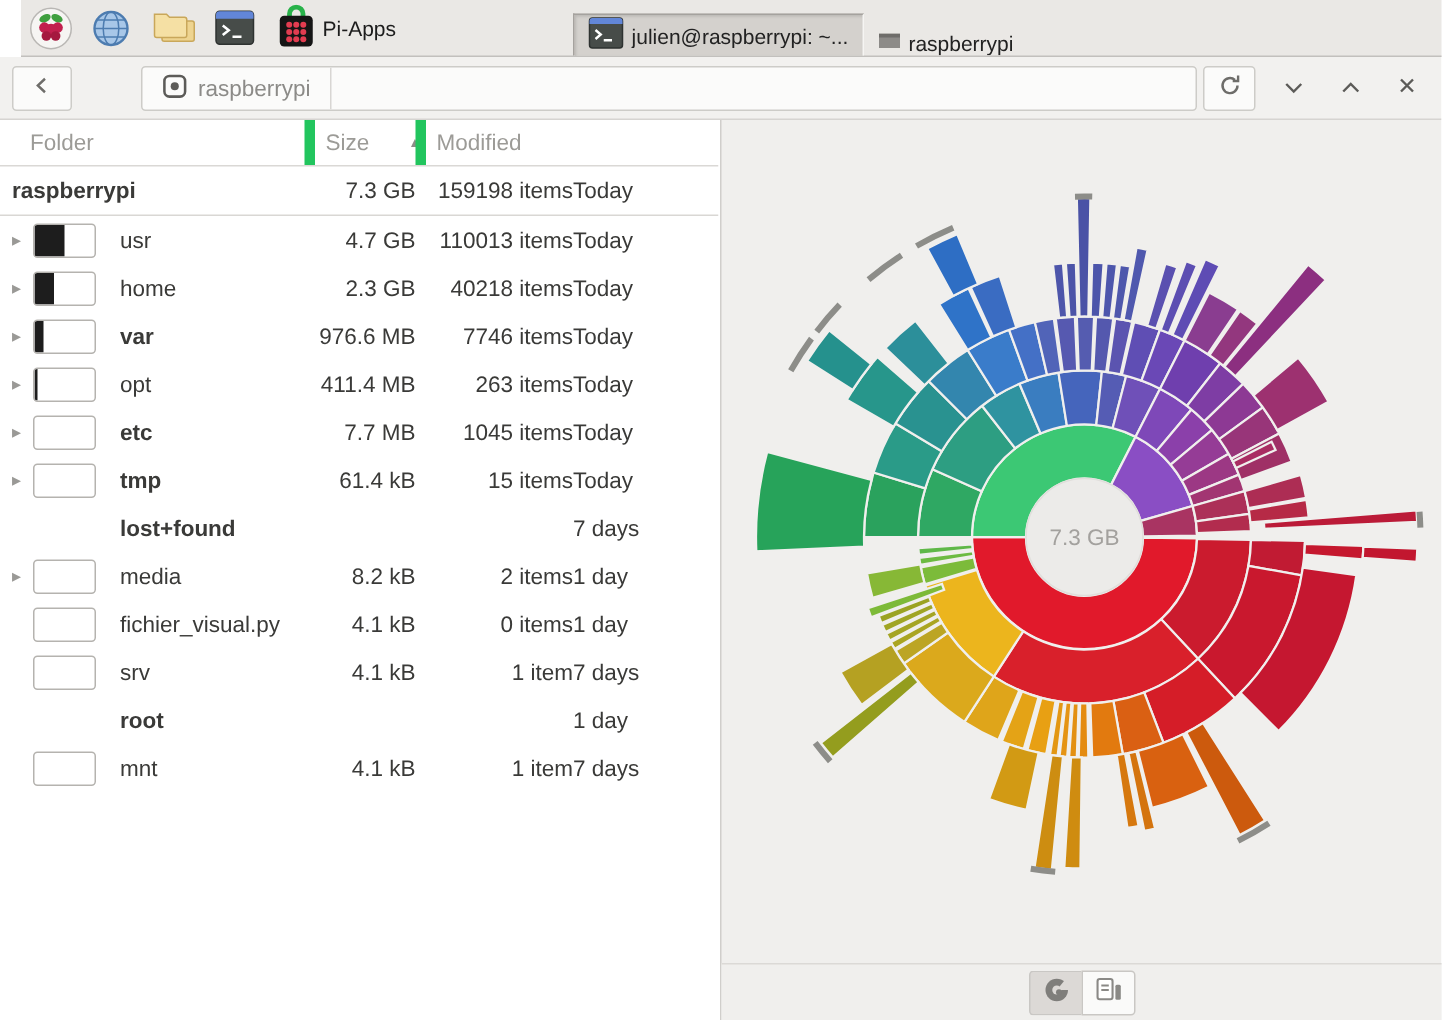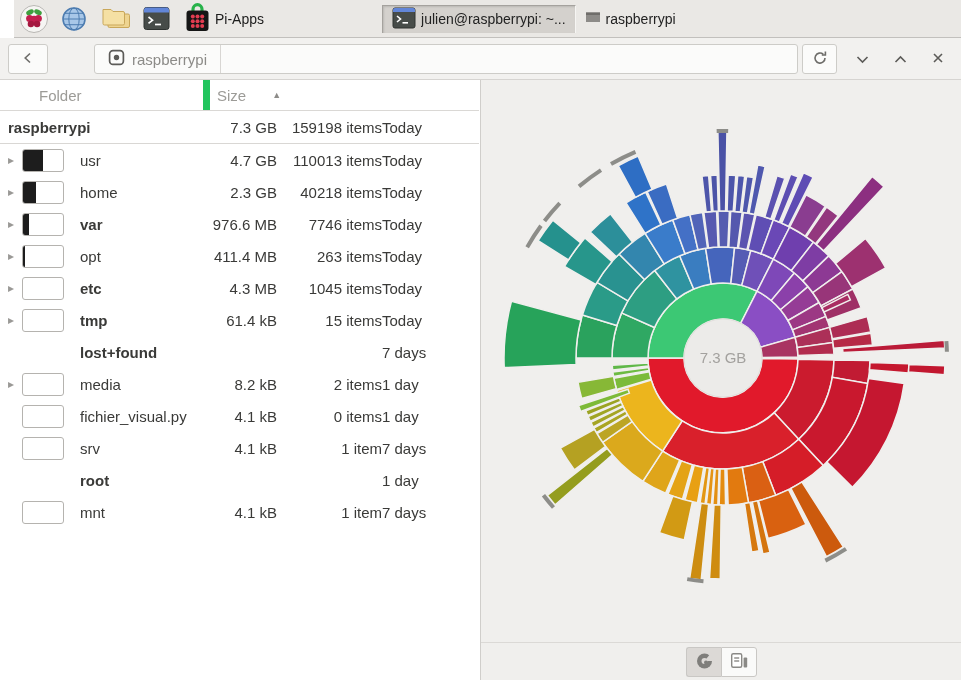--- a/index.html
+++ b/index.html
@@ -5,41 +5,41 @@
   html,body{margin:0;padding:0;}
   body{width:961px;height:680px;font-family:"Liberation Sans",sans-serif;background:#ffffff;overflow:hidden;position:relative;font-size:15px;color:#3a3a38;}
   #stage{position:absolute;inset:0;width:961px;height:680px;}
 
   
   #taskbar{position:absolute;left:14px;top:0;width:961px;height:37px;background:#eae8e5;border-bottom:1px solid #c2c0bd;display:flex;align-items:center;}
   .launcher{display:flex;align-items:center;justify-content:center;height:37px;padding:0 5px;cursor:default;}
   .launcher svg{display:block;}
   #piapps-launcher{display:flex;align-items:center;gap:2px;padding:0 6px;}
   #piapps-launcher .lab{font-size:14px;color:#1c1c1c;}
-  .winbtns{display:flex;align-items:center;height:37px;margin-left:112px;}
+  .winbtns{display:flex;align-items:flex-end;height:37px;margin-left:112px;}
   .winbtn{display:flex;align-items:center;gap:5px;padding:0 9px;font-size:14px;color:#222;max-width:205px;white-space:nowrap;overflow:hidden;}
   .winbtn.active{background:#d4d1cd;border:1px solid #a5a29e;border-right-color:#f6f5f3;border-bottom:none;box-shadow:inset 1px 1px 2px rgba(0,0,0,.12);}
   .winbtn .t{overflow:hidden;text-overflow:ellipsis;}
 
   
   #headerbar{position:absolute;left:0;top:38px;width:961px;height:41px;background:#f2f1ef;border-bottom:1px solid #d6d4d1;}
   .hbtn{position:absolute;background:#fbfbfa;border:1px solid #cdccc8;border-radius:3px;display:flex;align-items:center;justify-content:center;}
   #back-btn{left:8px;top:6px;width:38px;height:28px;}
   #pathbar{position:absolute;left:94px;top:6px;width:702px;height:28px;background:#fbfbfa;border:1px solid #cdccc8;border-radius:3px;display:flex;align-items:stretch;overflow:hidden;}
   #path-seg{display:flex;align-items:center;gap:7px;padding:0 13px;border-right:1px solid #d8d6d3;color:#8c8b88;font-size:15px;}
   #reload-btn{left:802px;top:6px;width:33px;height:28px;}
   .winctl{position:absolute;top:8px;width:24px;height:24px;display:flex;align-items:center;justify-content:center;}
   #ctl-down{left:850px;} #ctl-up{left:888px;} #ctl-close{left:926px;}
 
   
   #leftpane{position:absolute;left:0;top:80px;width:479px;height:600px;background:#ffffff;overflow:hidden;}
   .tgrid{display:grid;grid-template-columns:22px 50px 131px 74px 105px 93px;align-items:center;}
   #thead{height:30px;border-bottom:1px solid #dad8d5;color:#9c9b97;}
   #thead .hc{height:30px;display:flex;align-items:center;}
-  .hfolder{grid-column:1/4;padding-left:20px;margin-left:19px;}
+  .hfolder{grid-column:1/4;padding-left:20px;}
   .hsize,.hcontents,.hmodified{border-left:7px solid #22c55e;padding-left:7px;}
   .sorticon{font-size:9px;color:#8d8c89;margin-left:26px;}
   .row{height:32px;}
   .row.first{border-bottom:1px solid #d9d7d4;}
   .cexp{display:flex;justify-content:center;color:#9a9996;font-size:12px;}
   .cbar{display:flex;align-items:center;}
   .ubar{width:40px;height:21px;border:1px solid #b5b3af;border-radius:3px;background:#fff;overflow:hidden;}
   .ubar .fill{height:100%;background:#1d1d1d;}
   .cname{padding-left:8px;white-space:nowrap;overflow:hidden;text-overflow:ellipsis;}
   .cname.rootname{grid-column:1/4;}
@@ -185,20 +185,23 @@
 
   <div id="leftpane">
     <div id="thead" class="tgrid">
       <div class="hc hfolder">
           <span>Folder</span>
         </div>
       <div class="hc hsize">
           <span>Size</span>
           <span class="sorticon">▲</span>
         </div>
+      <div class="hc hmodified">
+          <span>Modified</span>
+        </div>
     </div>
     <div id="rows">
         <div class="tgrid row first">
           <div class="cname rootname b">raspberrypi</div>
           <div class="csize">7.3 GB</div>
           <div class="ccont">159198 items</div>
           <div class="cmod">Today</div>
         </div>
         <div class="tgrid row">
           <div class="cexp">▸</div>
@@ -249,21 +252,21 @@
           <div class="cmod">Today</div>
         </div>
         <div class="tgrid row">
           <div class="cexp">▸</div>
           <div class="cbar">
             <div class="ubar">
               <div class="fill" style="width: 0%;"></div>
             </div>
           </div>
           <div class="cname b">etc</div>
-          <div class="csize">4.3 MB</div>
+          <div class="csize">7.7 MB</div>
           <div class="ccont">1045 items</div>
           <div class="cmod">Today</div>
         </div>
         <div class="tgrid row">
           <div class="cexp">▸</div>
           <div class="cbar">
             <div class="ubar">
               <div class="fill" style="width: 0%;"></div>
             </div>
           </div>

